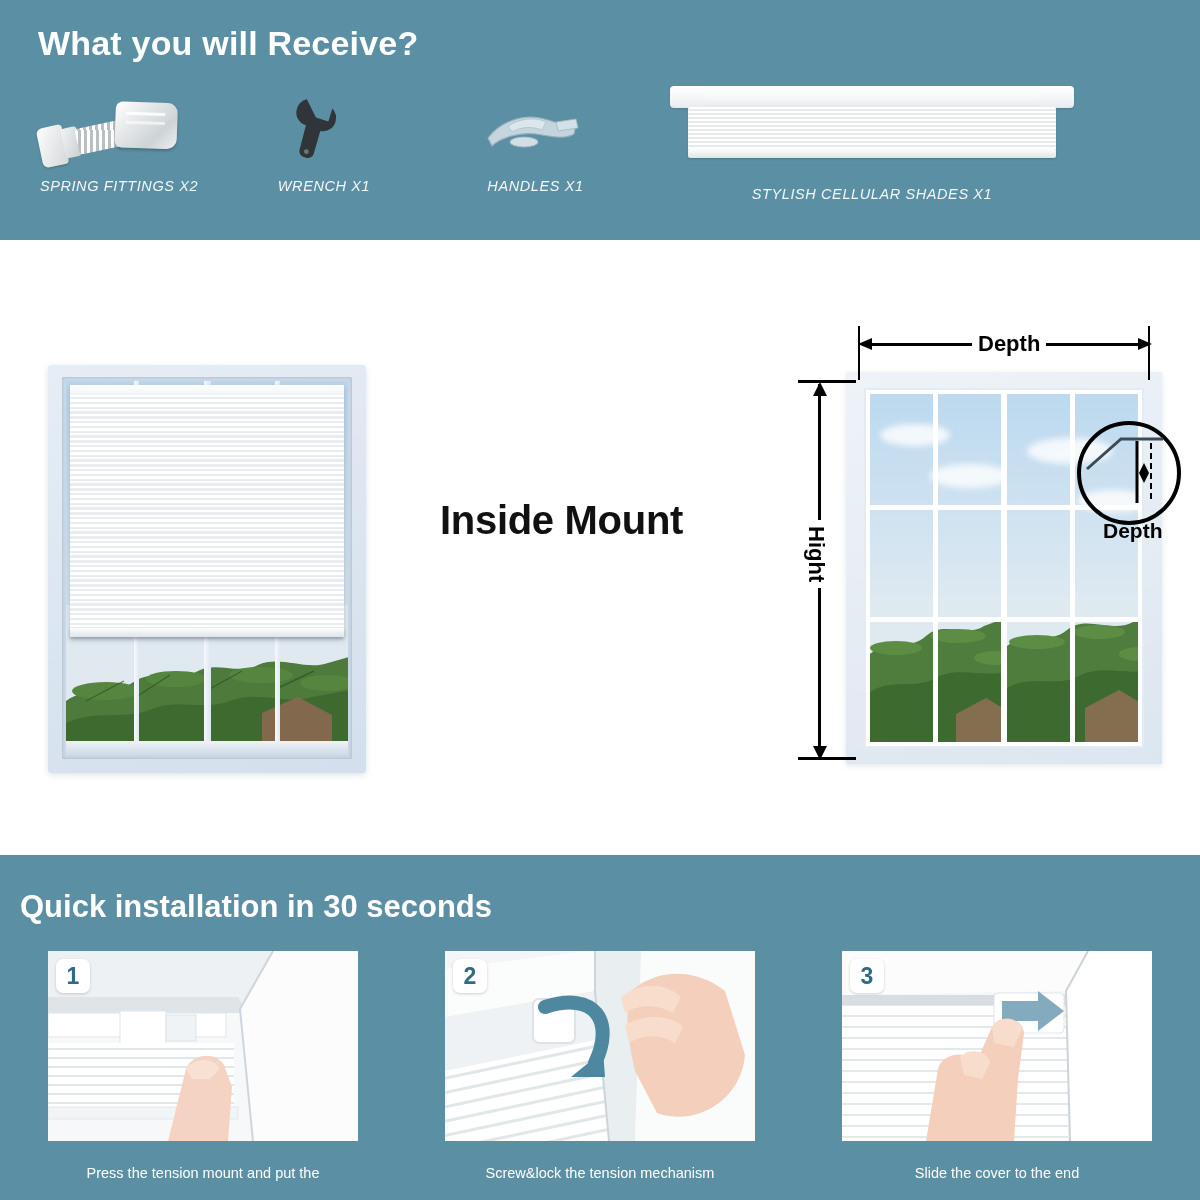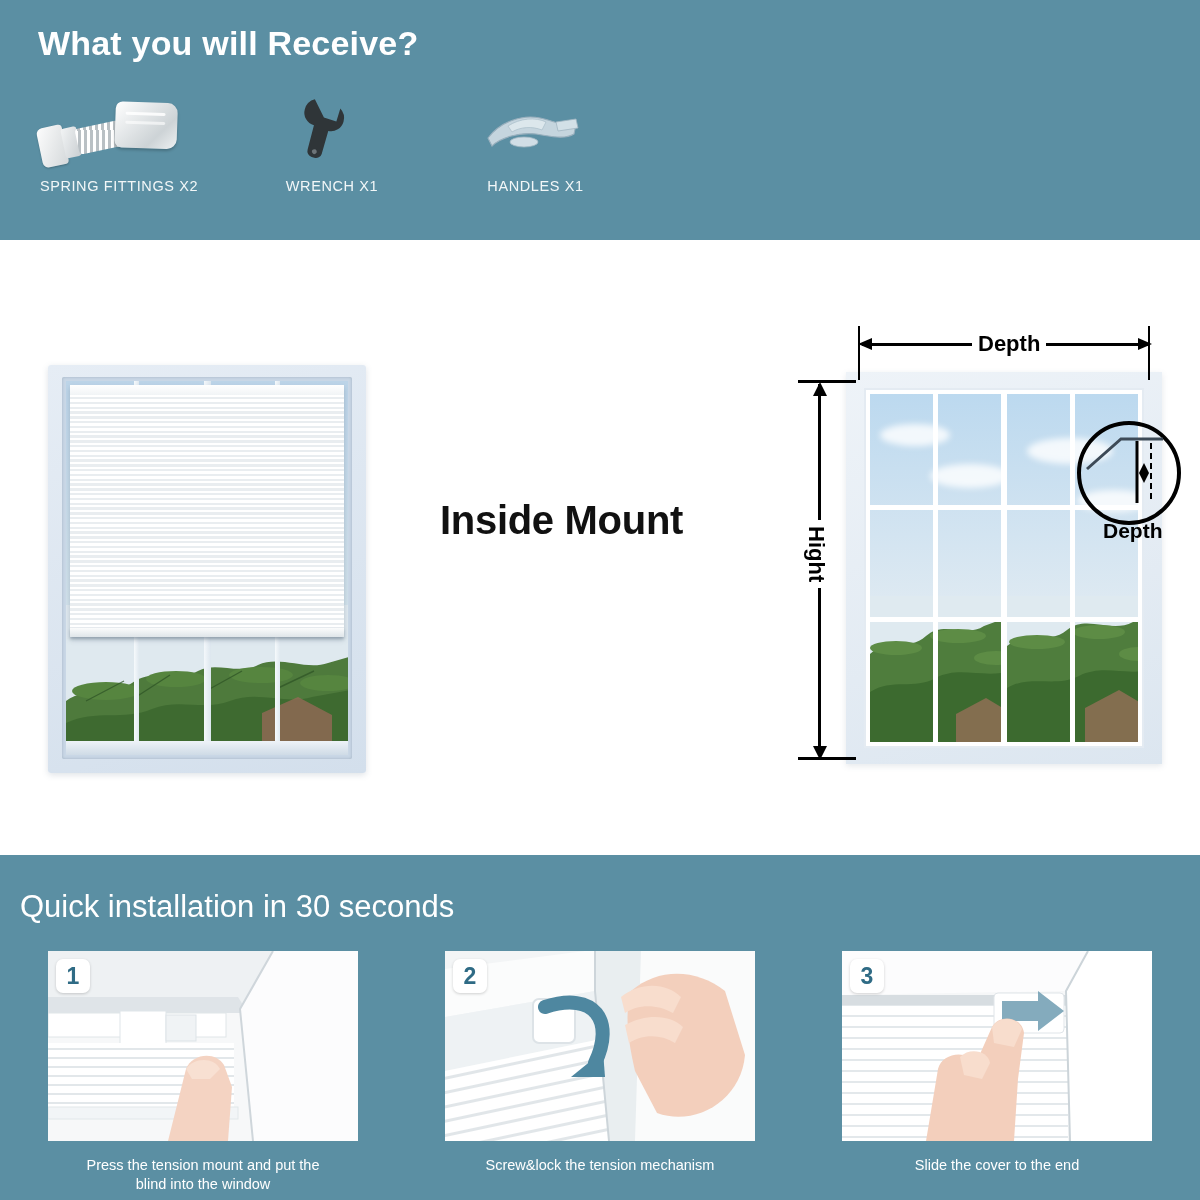--- a/index.html
+++ b/index.html
@@ -20,20 +20,21 @@
   .band-title{
     position:absolute;left:38px;top:24px;
     font-size:34px;font-weight:bold;color:#ffffff;letter-spacing:.2px;
   }
   .parts-row{position:absolute;left:0;top:88px;width:1200px;height:140px;}
   .part{position:absolute;text-align:center;}
   .part .art{position:relative;height:82px;}
   .part .cap{
     font-size:14.5px;color:#f2f7f8;letter-spacing:.6px;white-space:nowrap;
     margin-top:8px;
+    font-style:italic;
   }
 
   
   .spring-wrap{position:absolute;left:0;top:8px;width:160px;height:74px;
     transform:rotate(-12deg);}
   .sp-head{position:absolute;left:8px;top:18px;width:26px;height:40px;
     background:linear-gradient(120deg,#fdfdfd,#d4d8da);border-radius:6px 4px 4px 6px;
     box-shadow:0 1px 2px rgba(0,0,0,.25);}
   .sp-collar{position:absolute;left:32px;top:23px;width:16px;height:30px;
     background:linear-gradient(120deg,#f2f4f5,#c9ced1);border-radius:3px;}
@@ -135,37 +136,37 @@
     background:transparent;
   }
 
   
   .band-bot{
     position:absolute;left:0;top:855px;width:1200px;height:345px;
     background:#5b8fa3;
   }
   .bot-title{
     position:absolute;left:20px;top:34px;
-    font-size:31px;font-weight:normal;color:#ffffff;
+    font-size:31px;font-weight:bold;color:#ffffff;
   }
   .steps{position:absolute;left:0;top:96px;width:1200px;}
   .step{position:absolute;width:310px;}
   .step-img{
     position:relative;width:310px;height:190px;overflow:hidden;
     background:linear-gradient(150deg,#f4f6f7,#e2e7ea);
   }
   .step-badge{
     position:absolute;left:8px;top:8px;width:34px;height:34px;
     background:#ffffff;border-radius:7px;
     color:#2f6b85;font-size:23px;font-weight:bold;
     display:flex;align-items:center;justify-content:center;
     box-shadow:0 1px 3px rgba(0,0,0,.18);
   }
   .step-cap{
-    margin-top:15px;text-align:center;color:#ffffff;font-size:14.5px;line-height:1.28;
+    margin-top:23px;text-align:center;color:#ffffff;font-size:14.5px;line-height:1.28;
   }
 </style>
 </head>
 <body>
 
 <div class="page">
 
   <div class="band-top">
 
     <div class="band-title">What you will Receive?</div>
@@ -177,21 +178,21 @@
           <div class="spring-wrap">
             <div class="sp-head"></div>
             <div class="sp-collar"></div>
             <div class="sp-spring"></div>
             <div class="sp-body"></div>
           </div>
         </div>
         <div class="cap" style="margin-left:-2px;">SPRING FITTINGS X2</div>
       </div>
 
-      <div class="part" style="left:272px;top:0;width:120px;">
+      <div class="part" style="left:264px;top:0;width:120px;">
         <div class="art">
           <div class="wrench-wrap">
             <svg width="90" height="78" viewBox="0 0 90 78" aria-hidden="true">
               <g transform="rotate(-28 45 39)">
                 <path d="M58 10
                          a14 14 0 0 0 -13.5 4
                          a13 13 0 0 0 0.5 18.5
                          L28 51
                          a6 6 0 0 0 0 8.4
                          l2 2
@@ -218,20 +219,32 @@
                 <path d="M30 22 C42 14, 58 13, 68 18 L64 26 C54 22, 42 23, 34 28 Z" fill="#e8eff3" stroke="#b5c6d0" stroke-width="0.8"></path>
                 <path d="M78 18 L98 15 L100 24 L80 27 Z" fill="#dde7ed" stroke="#a7bac5" stroke-width="0.8"></path>
                 <ellipse cx="46" cy="38" rx="14" ry="5" fill="#dbe5ec" stroke="#a9bcc7" stroke-width="0.8"></ellipse>
               </g>
             </svg>
           </div>
         </div>
         <div class="cap">HANDLES X1</div>
       </div>
 
+      <div class="part" style="left:670px;top:-2px;width:404px;">
+        <div class="art" style="height:86px;">
+          <div class="shade-wrap">
+            <div class="shade-rail"></div>
+            <div class="shade-cap" style="left:2px;"></div>
+            <div class="shade-cap" style="right:2px;"></div>
+            <div class="shade-body"></div>
+            <div class="shade-bottom"></div>
+          </div>
+        </div>
+        <div class="cap" style="margin-top:14px;">STYLISH CELLULAR SHADES X1</div>
+      </div>
 
     </div>
   </div>
 
   <div class="mid"></div>
 
   <div class="win-left">
     <div class="wl-inner">
       <div class="wl-glass">
 
@@ -370,21 +383,20 @@
               </pattern>
             </defs>
             <rect x="0" y="156" width="190" height="12" fill="#f2f5f7" stroke="#e2e7ea"></rect>
             <path d="M120 190 L138 118 C144 102 168 100 176 114 L184 136 L180 190 Z" fill="#f4d3c2"></path>
             <path d="M138 118 C146 106 166 106 172 118 L162 128 L144 128 Z" fill="#f8e0d2"></path>
           </svg>
           <div class="step-badge">1</div>
         </div>
         <div class="step-cap">
           <div>Press the tension mount and put the</div>
-          <div>blind into the window</div>
         </div>
       </div>
 
       <div class="step" style="left:445px;">
         <div class="step-img">
           <svg width="310" height="190" viewBox="0 0 310 190" aria-hidden="true">
             <rect width="310" height="190" fill="#f3f5f6"></rect>
             <path d="M0 18 L140 0 L180 0 L150 40 L0 66 Z" fill="#fbfcfc"></path>
             <path d="M0 66 L150 40 L166 86 L0 120 Z" fill="#eef2f4"></path>
             <path d="M0 120 L166 86 L182 190 L0 190 Z" fill="url(#slats2)"></path>

